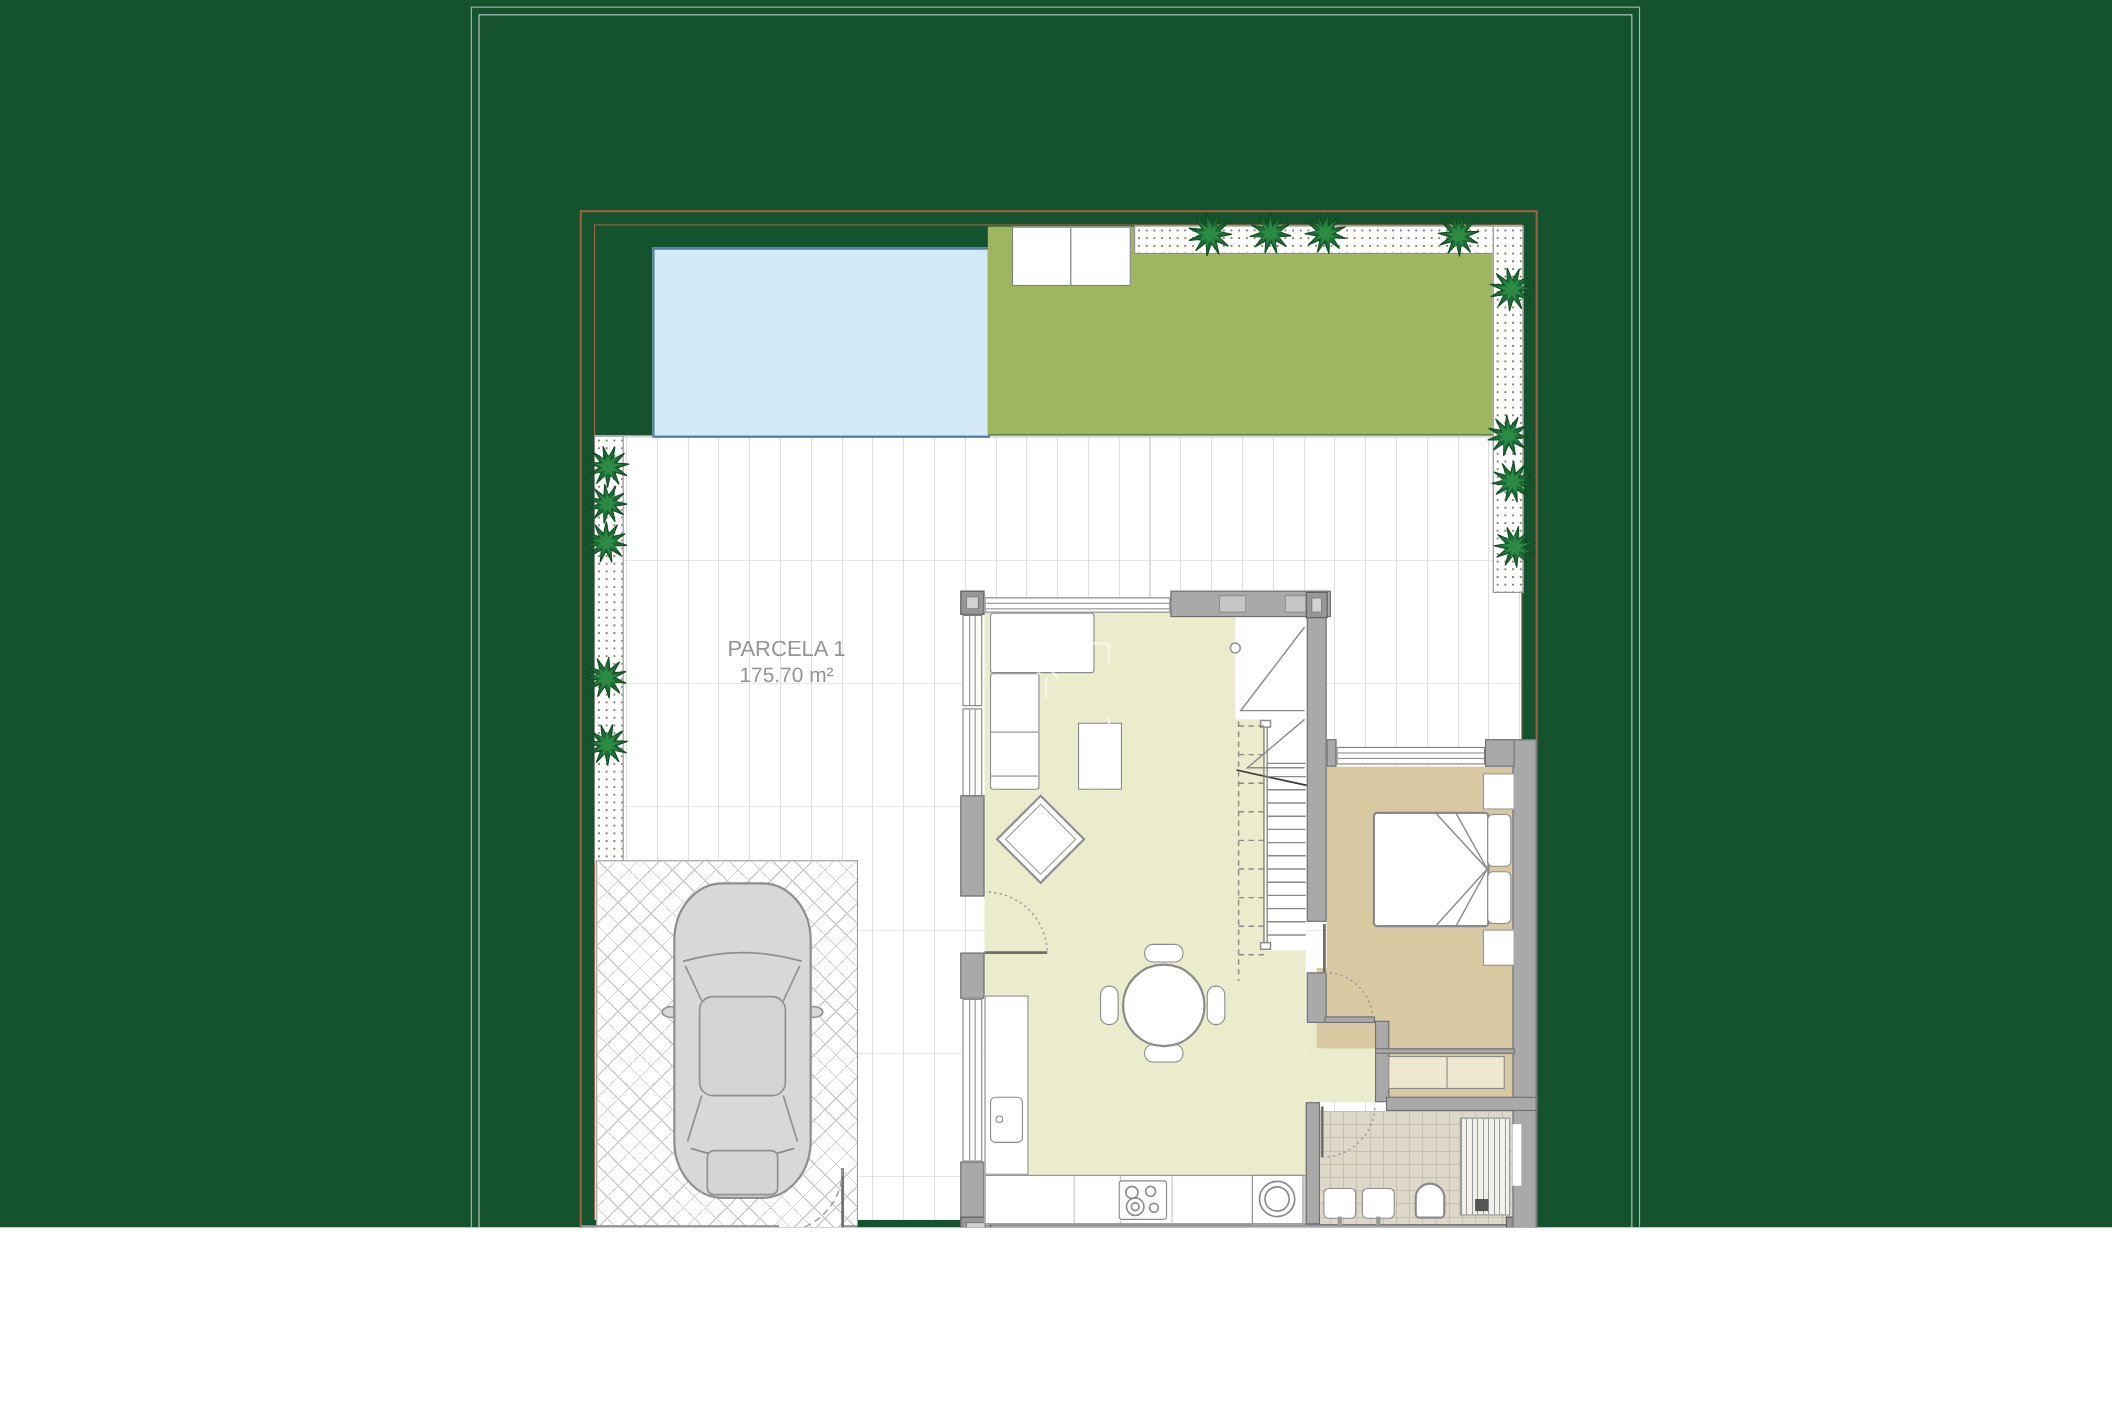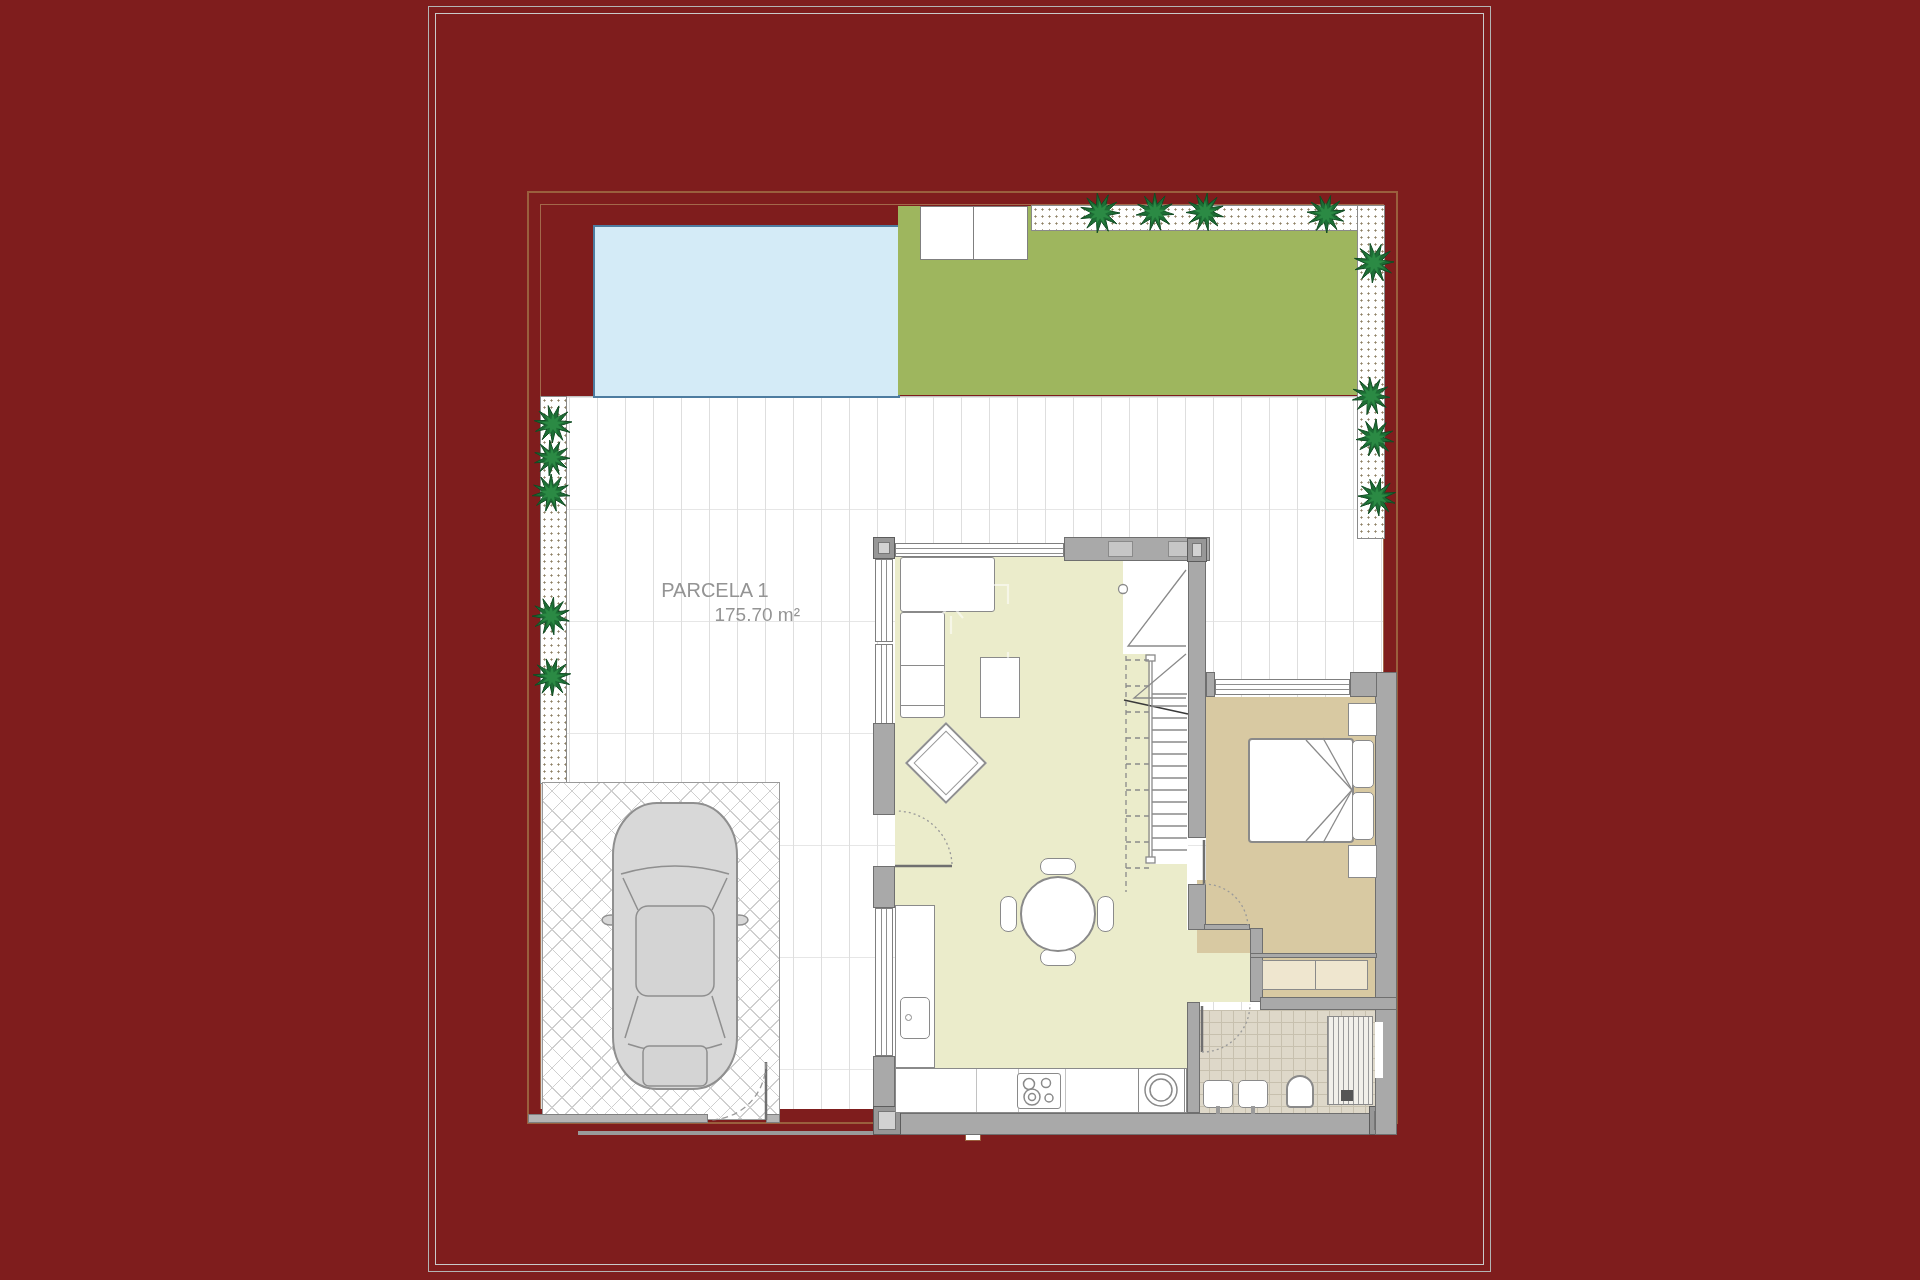--- a/index.html
+++ b/index.html
@@ -1,16 +1,16 @@
 <!DOCTYPE html>
 <html><head>
 <meta charset="utf-8">
 <style>
   html,body{margin:0;padding:0;background:#ffffff;font-family:"Liberation Sans",sans-serif;}
-  #stage{position:relative;width:1920px;height:1280px;background:#7f1d1d;overflow:hidden;}
+  #stage{position:relative;width:1920px;height:1116px;background:#14532d;overflow:hidden;}
   .abs{position:absolute;}
   
   .sheet{border:1px solid #b3b3b3;}
   .sheet-inner{border:1px solid #c9c9c9;}
   
   .plot-outer{border:2px solid #9a5f3d;}
   .plot-inner{border:1px solid #a3684a;}
   
   .terrace{
     background-color:#ffffff;
@@ -337,16 +337,16 @@
           <g>
             <polygon points="542.1,693.2 546.1,682.4 534.9,685.3 544.1,678.3 533.1,674.8 544.7,673.9 537.3,664.9 547.5,670.4 546.2,658.9 551.8,669.0 556.9,658.6 556.1,670.2 566.0,664.2 559.2,673.5 570.7,673.8 559.9,677.9 569.5,684.5 558.2,682.1 562.7,692.7 554.4,684.6 552.5,696.0 549.9,684.7" fill="#1c6e35" stroke="#114c23" stroke-width="1"></polygon>
             <polygon points="541.8,682.9 547.1,677.9 540.4,675.0 547.7,674.5 544.4,668.0 550.3,672.4 552.0,665.2 553.7,672.4 559.6,668.0 556.3,674.5 563.6,674.9 556.9,677.9 562.2,682.9 555.2,680.8 556.0,688.1 552.0,681.9 548.0,688.1 548.8,680.8" fill="#2b8a44" stroke="none"></polygon>
           </g>
         </g>
     </g>
   </svg>
 
   <div class="abs label" style="left:630px;top:578px;width:170px;font-size:20px;">
     <div>PARCELA 1</div>
-    <div style="font-size:19px;text-align:right;">175.70 m²</div>
+    <div style="font-size:19px;">175.70 m²</div>
   </div>
 
 </div>
 
 </body></html>

